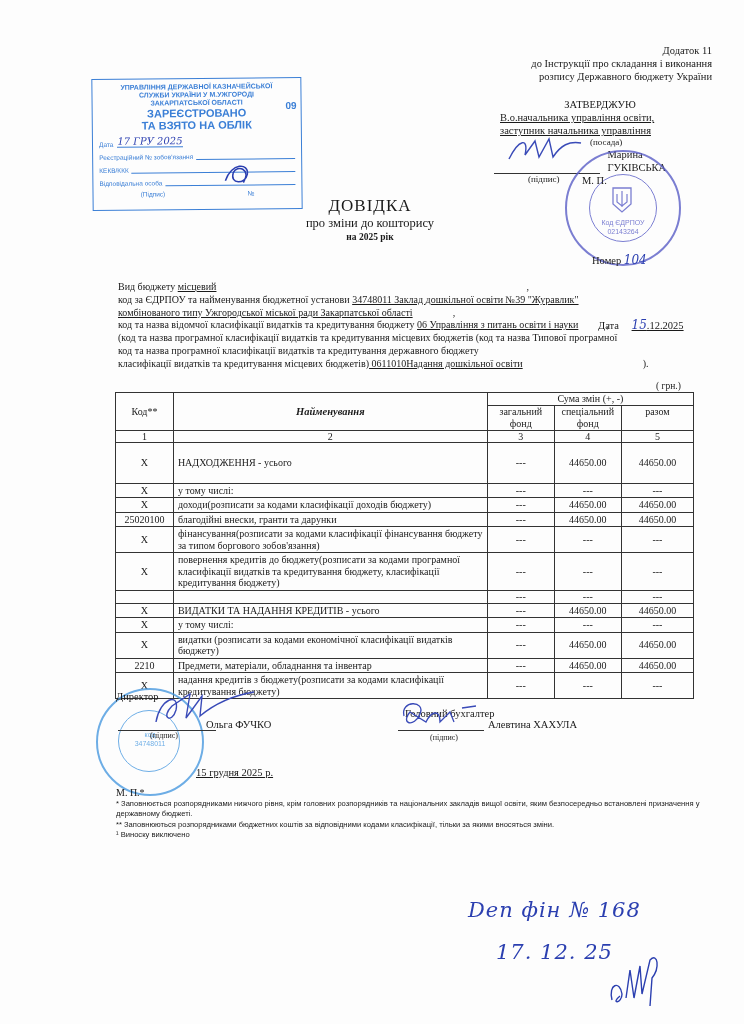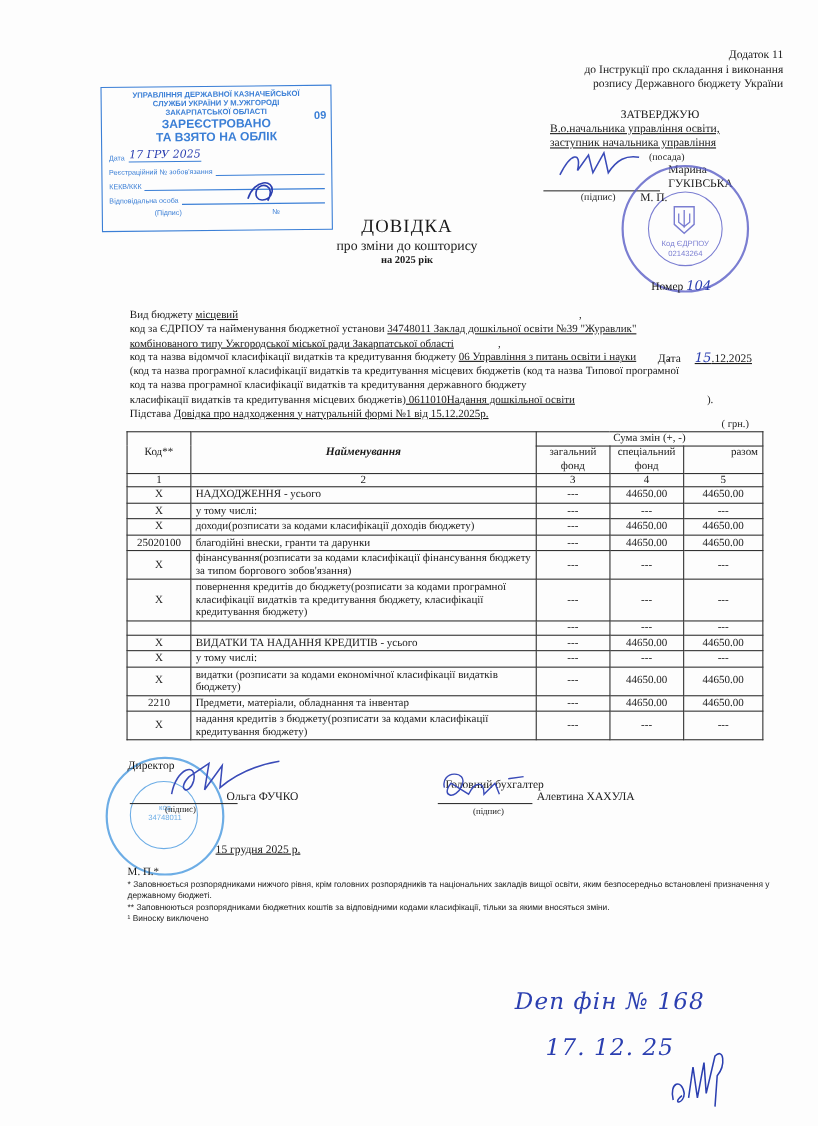--- a/index.html
+++ b/index.html
@@ -46,21 +46,21 @@
 
   
   #tbl { left: 115px; top: 392px; width: 579px; border-collapse: collapse; font-size: 10px; }
   #tbl td, #tbl th { border: 1px solid #333; padding: 0 4px; line-height: 11.5px; font-weight: normal; }
   #tbl th.name { font-weight: bold; font-style: italic; font-size: 10.5px; }
   #tbl .c { text-align: center; }
   #tbl .col1 { width: 48px; }
   #tbl .col2 { width: 300px; }
   #tbl .col3 { width: 57px; }
   #tbl .col4 { width: 57px; }
-  #tbl .col5 { width: 62px; text-align: right; }
+  #tbl .col5 { width: 62px; }
   #unit { left: 656px; top: 381px; font-size: 9.5px; }
 
   
   .sig-line { border-bottom: 1px solid #333; }
   #footnotes { left: 116px; top: 788px; width: 600px; font-family: "Liberation Sans", sans-serif; font-size: 7.6px; line-height: 10.5px; }
   #footnotes .mp { font-family: "Liberation Serif", serif; font-size: 10px; }
 
   .hand { color: #2b3fb0; font-family: "DejaVu Serif", serif; font-style: italic; }
 </style>
 </head>
@@ -150,21 +150,20 @@
 </div>
 
 <div id="info" class="abs">
   <div><span>Вид бюджету </span><span class="u">місцевий</span><span class="u" style="display:inline-block;width:310px;"></span>,</div>
   <div><span>код за ЄДРПОУ та найменування бюджетної установи </span><span class="u">34748011 Заклад дошкільної освіти №39 "Журавлик"</span></div>
   <div><span class="u">комбінованого типу Ужгородської міської ради Закарпатської області</span><span class="u" style="display:inline-block;width:40px;"></span>,</div>
   <div><span>код та назва відомчої класифікації видатків та кредитування бюджету </span><span class="u">06 Управління з питань освіти і науки</span><span class="u" style="display:inline-block;width:28px;"></span>,</div>
   <div>(код та назва програмної класифікації видатків та кредитування місцевих бюджетів (код та назва Типової програмної</div>
   <div><span>код та назва програмної класифікації видатків та кредитування державного бюджету</span> <span class="u" style="display:inline-block;width:26px;"></span></div>
   <div><span>класифікації видатків та кредитування місцевих бюджетів)</span><span class="u"> 0611010Надання дошкільної освіти</span><span class="u" style="display:inline-block;width:120px;"></span>).</div>
-  <div><span>Підстава </span><span class="u">Довідка про надходження у натуральній формі №1 від 15.12.2025р.</span></div>
 </div>
 
 <div id="unit" class="abs">( грн.)</div>
 
 <table id="tbl" class="abs">
   <thead>
     <tr>
       <th class="col1 c" rowspan="2">Код**</th>
       <th class="col2 c name" rowspan="2">Найменування</th>
       <th class="c" colspan="3">Сума змін (+, -)</th>
@@ -178,21 +177,21 @@
       <td class="c">1</td>
       <td class="c">2</td>
       <td class="c">3</td>
       <td class="c">4</td>
       <td class="c">5</td>
     </tr>
   </thead>
   <tbody id="tbody">
       <tr>
         <td class="c">Х</td>
-        <td style="padding: 1px 4px; margin-left: 24px;">НАДХОДЖЕННЯ - усього</td>
+        <td style="padding: 14px 4px; margin-left: 24px;">НАДХОДЖЕННЯ - усього</td>
         <td class="c">---</td>
         <td class="c">44650.00</td>
         <td class="c">44650.00</td>
       </tr>
       <tr>
         <td class="c">Х</td>
         <td style="padding: 1px 4px;">у тому числі:</td>
         <td class="c">---</td>
         <td class="c">---</td>
         <td class="c">---</td>

